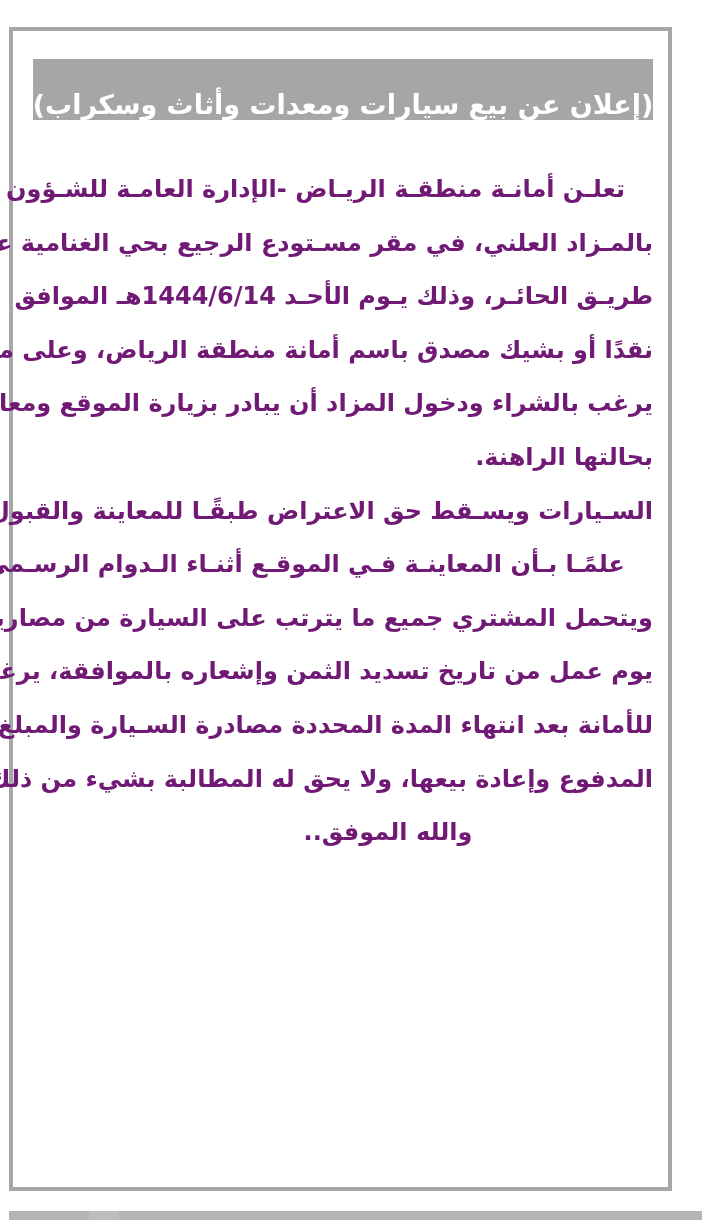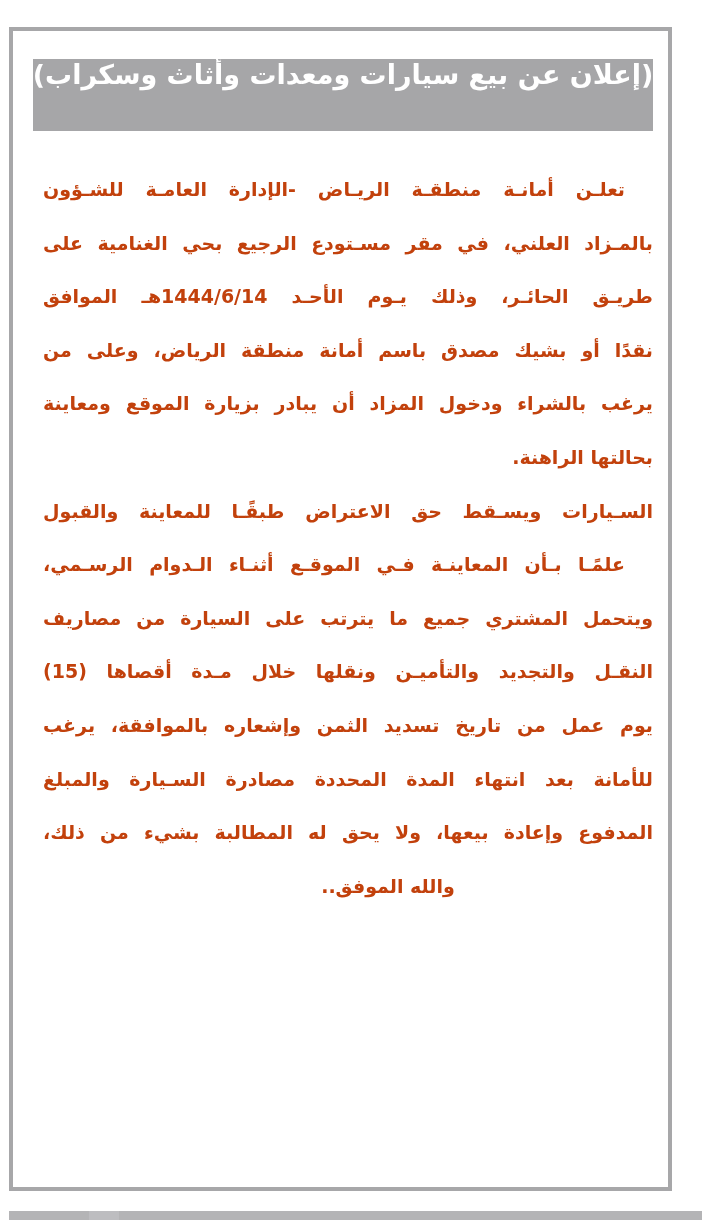--- a/index.html
+++ b/index.html
@@ -22,45 +22,45 @@
       height: 1156px;
       border: 4px solid #a7a7a9;
       background: #ffffff;
       box-sizing: content-box;
     }
     .title-bar {
       position: absolute;
       left: 20px;
       top: 28px;
       width: 620px;
-      height: 72px;
+      height: 61px;
       background: #a6a6a8;
       display: flex;
-      align-items: flex-start;
+      align-items: flex-end;
       justify-content: center;
     }
     .title-text {
       color: #ffffff;
       font-weight: bold;
       font-size: 27px;
       direction: rtl;
       white-space: nowrap;
       letter-spacing: -0.5px;
     }
     .body-text {
       position: absolute;
       left: 30px;
       top: 132px;
       width: 610px;
       direction: rtl;
       text-align: justify;
       text-align-last: justify;
-      color: #c2410c;
+      color: #701a75;
       font-weight: bold;
-      font-size: 19px;
+      font-size: 24px;
       letter-spacing: -0.6px;
     }
     .line {
       display: block;
       height: 53.6px;
       line-height: 53.6px;
       white-space: nowrap;
       overflow: visible;
       text-align: justify;
       text-align-last: justify;
@@ -110,21 +110,20 @@
       <span class="line">بالمـزاد العلني، في مقر مسـتودع الرجيع بحي الغنامية على</span>
       <span class="line">طريـق الحائـر، وذلك يـوم الأحـد 1444/6/14هـ الموافق</span>
       <span class="line">نقدًا أو بشيك مصدق باسم أمانة منطقة الرياض، وعلى من</span>
       <span class="line">يرغب بالشراء ودخول المزاد أن يبادر بزيارة الموقع ومعاينة</span>
       <span class="line last">بحالتها الراهنة.</span>
       <span class="line">السـيارات ويسـقط حق الاعتراض طبقًـا للمعاينة والقبول</span>
     </div>
     <div>
       <span class="line indent">علمًـا بـأن المعاينـة فـي الموقـع أثنـاء الـدوام الرسـمي،</span>
       <span class="line">ويتحمل المشتري جميع ما يترتب على السيارة من مصاريف</span>
-      <span class="line">النقـل والتجديد والتأميـن ونقلها خلال مـدة أقصاها (15)</span>
       <span class="line">يوم عمل من تاريخ تسديد الثمن وإشعاره بالموافقة، يرغب</span>
       <span class="line">للأمانة بعد انتهاء المدة المحددة مصادرة السـيارة والمبلغ</span>
       <span class="line">المدفوع وإعادة بيعها، ولا يحق له المطالبة بشيء من ذلك،</span>
     </div>
     <span class="closing">والله الموفق..</span>
   </div>
 </div>
 
 <div class="bottom-strip">
   <div class="bottom-strip-mark"></div>

